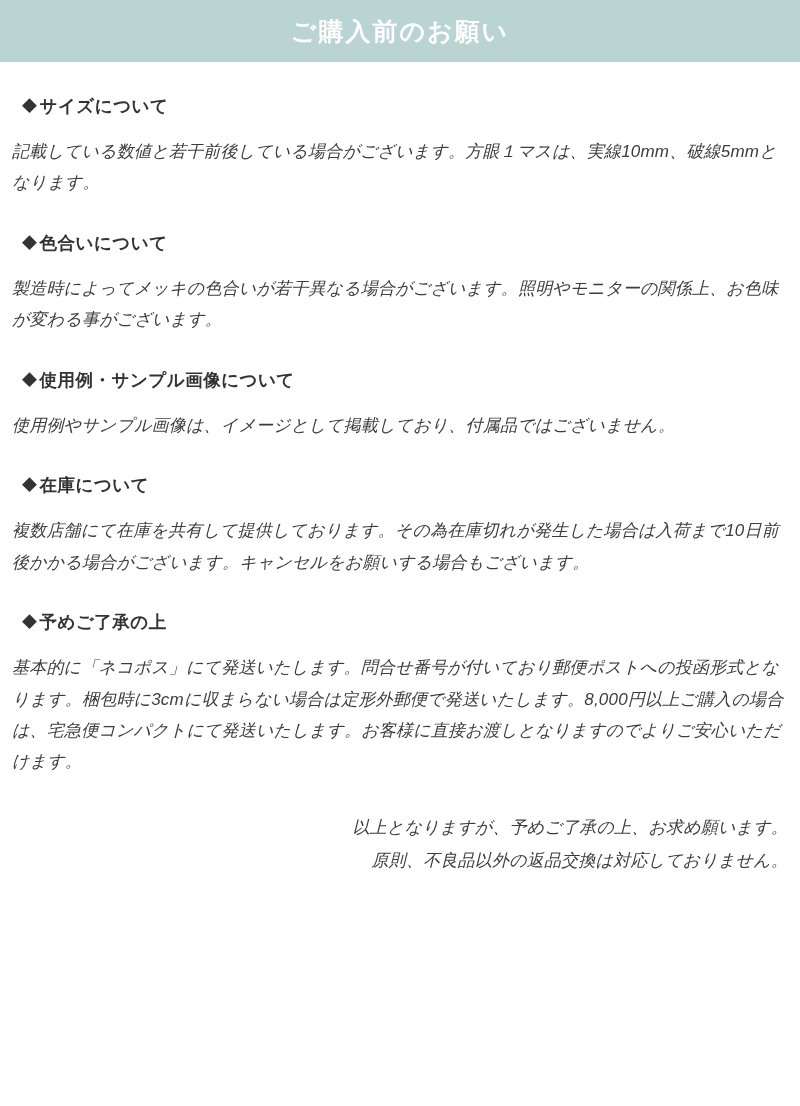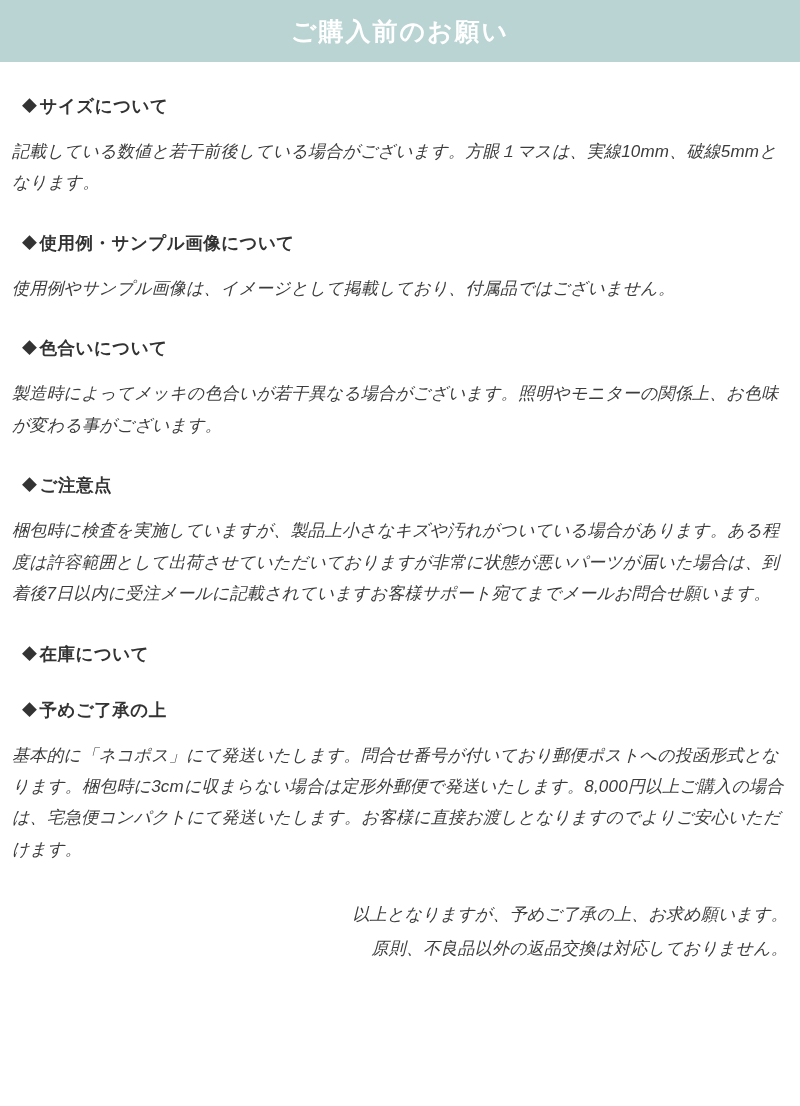--- a/index.html
+++ b/index.html
@@ -86,43 +86,38 @@
 
     <div class="section">
       <div class="section-heading">
         <span class="diamond">◆</span><span>サイズについて</span>
       </div>
       <p class="body-text">記載している数値と若干前後している場合がございます。方眼１マスは、実線10mm、破線5mmとなります。</p>
     </div>
 
     <div class="section">
       <div class="section-heading">
-        <span class="diamond">◆</span><span>使用例・サンプル画像について</span>
-      </div>
-      <p class="body-text">使用例やサンプル画像は、イメージとして掲載しており、付属品ではございません。</p>
-    </div>
-
-    <div class="section">
-      <div class="section-heading">
         <span class="diamond">◆</span><span>色合いについて</span>
       </div>
       <p class="body-text">製造時によってメッキの色合いが若干異なる場合がございます。照明やモニターの関係上、お色味が変わる事がございます。</p>
     </div>
 
     <div class="section">
       <div class="section-heading">
-        <span class="diamond">◆</span><span>ご注意点</span>
+        <span class="diamond">◆</span><span>使用例・サンプル画像について</span>
       </div>
-      <p class="body-text">梱包時に検査を実施していますが、製品上小さなキズや汚れがついている場合があります。ある程度は許容範囲として出荷させていただいておりますが非常に状態が悪いパーツが届いた場合は、到着後7日以内に受注メールに記載されていますお客様サポート宛てまでメールお問合せ願います。</p>
+      <p class="body-text">使用例やサンプル画像は、イメージとして掲載しており、付属品ではございません。</p>
     </div>
+
 
     <div class="section">
       <div class="section-heading">
         <span class="diamond">◆</span><span>在庫について</span>
       </div>
+      <p class="body-text">複数店舗にて在庫を共有して提供しております。その為在庫切れが発生した場合は入荷まで10日前後かかる場合がございます。キャンセルをお願いする場合もございます。</p>
     </div>
 
     <div class="section">
       <div class="section-heading">
         <span class="diamond">◆</span><span>予めご了承の上</span>
       </div>
       <p class="body-text">基本的に「ネコポス」にて発送いたします。問合せ番号が付いており郵便ポストへの投函形式となります。梱包時に3cmに収まらない場合は定形外郵便で発送いたします。8,000円以上ご購入の場合は、宅急便コンパクトにて発送いたします。お客様に直接お渡しとなりますのでよりご安心いただけます。</p>
     </div>
 
     <div class="closing">

